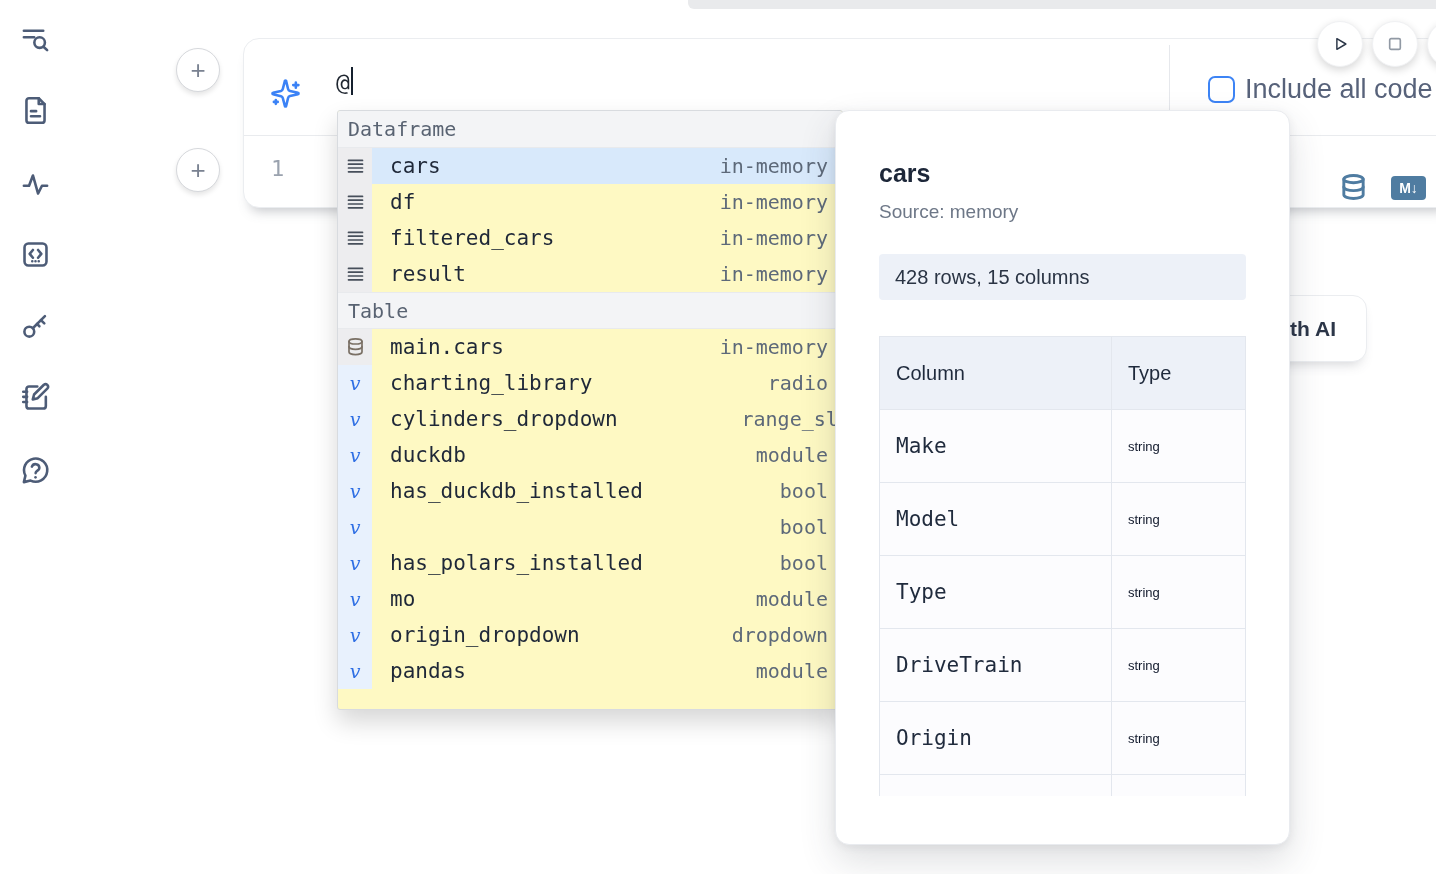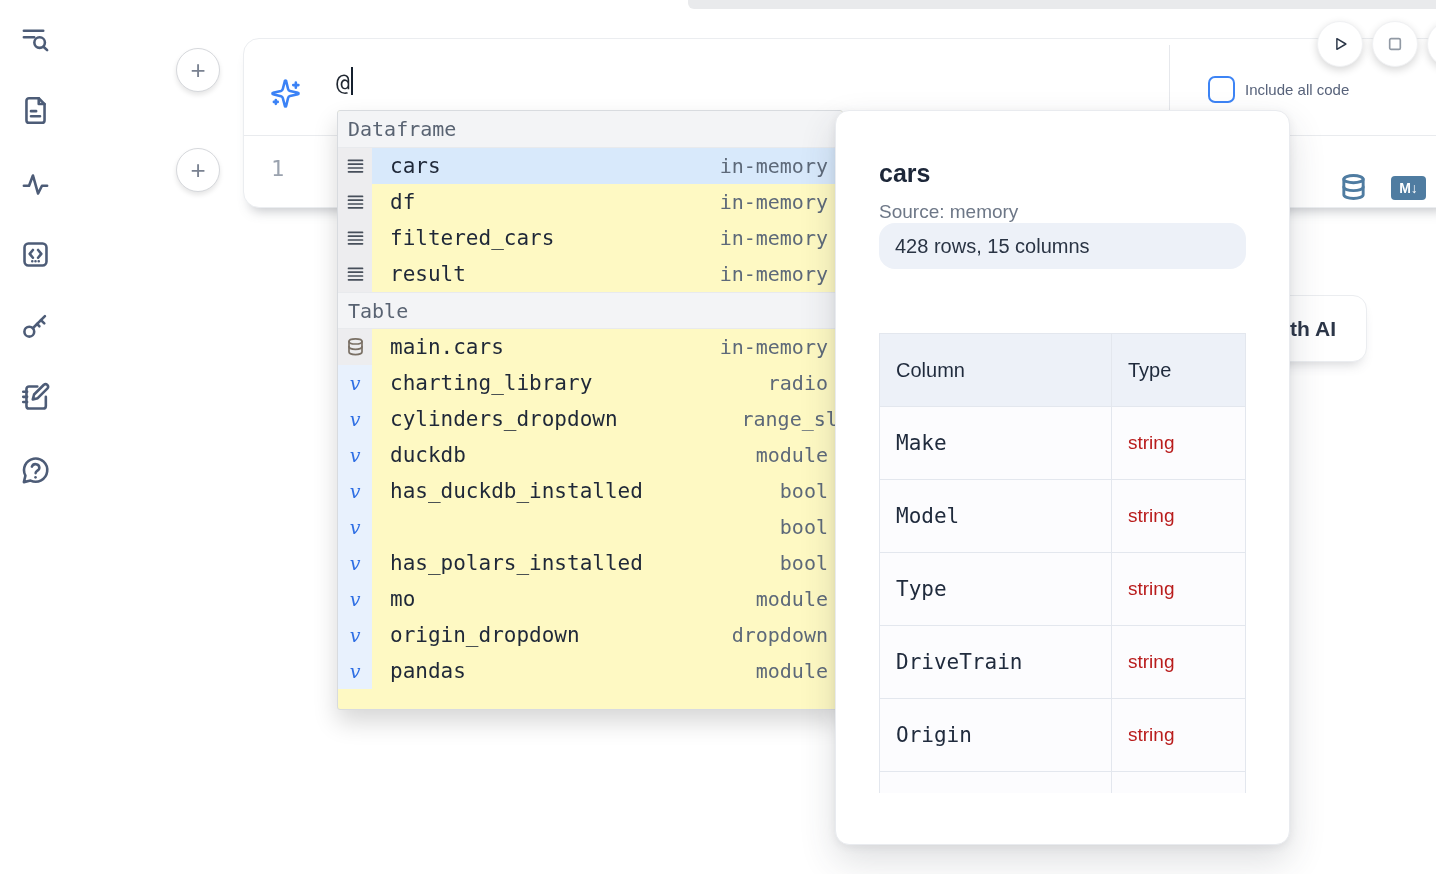--- a/index.html
+++ b/index.html
@@ -28,21 +28,21 @@
   .sparkle svg{ width:31px; height:31px; stroke:#3b82f6; stroke-width:2; fill:none;
     stroke-linecap:round; stroke-linejoin:round; }
   .prompt{ position:absolute; left:92px; top:28px; font-family:"DejaVu Sans Mono",monospace;
     font-size:23px; color:#1f2630; }
   .caret{ display:inline-block; width:2px; height:28px; background:#15202e;
     vertical-align:-5px; margin-left:1px; }
   .include-area{ position:absolute; left:925px; top:6px; bottom:4px; right:0;
     border-left:1px solid #e6e8ec; }
   .checkbox{ position:absolute; left:38px; top:31px; width:27px; height:27px;
     border:2px solid #3d84f5; border-radius:7px; background:#fff; }
-  .include-label{ position:absolute; left:75px; top:31px; font-size:15px; color:#57627a; line-height:27px; }
+  .include-label{ position:absolute; left:75px; top:31px; font-size:27px; color:#57627a; line-height:27px; }
   .row-divider{ position:absolute; left:0; right:0; top:96px; height:1px; background:#e9ebee; }
   .code-row{ position:absolute; left:0; right:0; top:97px; bottom:0; border-radius:0 0 0 16px; }
   .line-no{ position:absolute; left:27px; top:20px; font-family:"DejaVu Sans Mono",monospace;
     font-size:22px; color:#9aa2ae; }
   .db-action{ position:absolute; left:1095px; top:34px; width:29px; height:34px; }
   .db-action svg{ width:29px; height:34px; stroke:#4f7ca1; stroke-width:2.4; fill:none; stroke-linecap:round;}
   .md-badge{ position:absolute; left:1147px; top:40px; width:35px; height:24px;
     background:#4f7ca1; border-radius:4px; color:#fff; font-weight:bold; font-size:14px;
     display:flex; align-items:center; justify-content:center; letter-spacing:0; }
 
@@ -87,30 +87,30 @@
   .tbl-icon svg{ width:19px; height:21px; stroke:#7a7065; stroke-width:1.7; fill:none; stroke-linecap:round;}
   .vglyph{ font-family:"DejaVu Serif",serif; font-style:italic; font-size:19px; color:#2f6fe4; }
 
   
   .panel{ position:absolute; left:835px; top:110px; width:455px; height:735px;
     background:#fff; border:1px solid #e9ebef; border-radius:14px;
     box-shadow:0 16px 36px rgba(50,55,70,.16), 0 2px 8px rgba(50,55,70,.08);
     z-index:40; padding:44px 43px 0 43px; }
   .p-title{ font-size:25px; font-weight:700; color:#1d2739; margin-top:4px; }
   .p-source{ font-size:19px; color:#6d7787; margin-top:13px; }
-  .p-pill{ height:46px; background:#edf1f8; border-radius:16px;
+  .p-pill{ margin-top:31px; height:46px; background:#edf1f8; border-radius:4px;
     display:flex; align-items:center; padding-left:16px; font-size:20px; color:#2a3444; }
-  .p-tablewrap{ margin-top:64px; height:460px; overflow:hidden; }
+  .p-tablewrap{ margin-top:36px; height:460px; overflow:hidden; }
   .p-table{ width:100%; border-collapse:collapse; }
   .p-table th, .p-table td{ border:1px solid #e3e7ee; height:73px; text-align:left;
     padding-left:16px; font-weight:normal; }
   .p-table th{ background:#edf1f8; font-size:20px; color:#1f2a3c; }
   .p-table td{ background:#fcfcfe; }
   td.c-name{ font-family:"DejaVu Sans Mono",monospace; font-size:21px; color:#202b3d; }
-  td.c-type{ font-size:19px; color:#b91c1c; width:134px; }
+  td.c-type{ font-size:13px; color:#0f172a; width:134px; }
   th.h-type{ width:134px; }
 </style>
 </head>
 <body>
 
 <div class="stage">
 
   <div class="prev-edge"></div>
 
   <div class="side-icon" style="top:25px">

